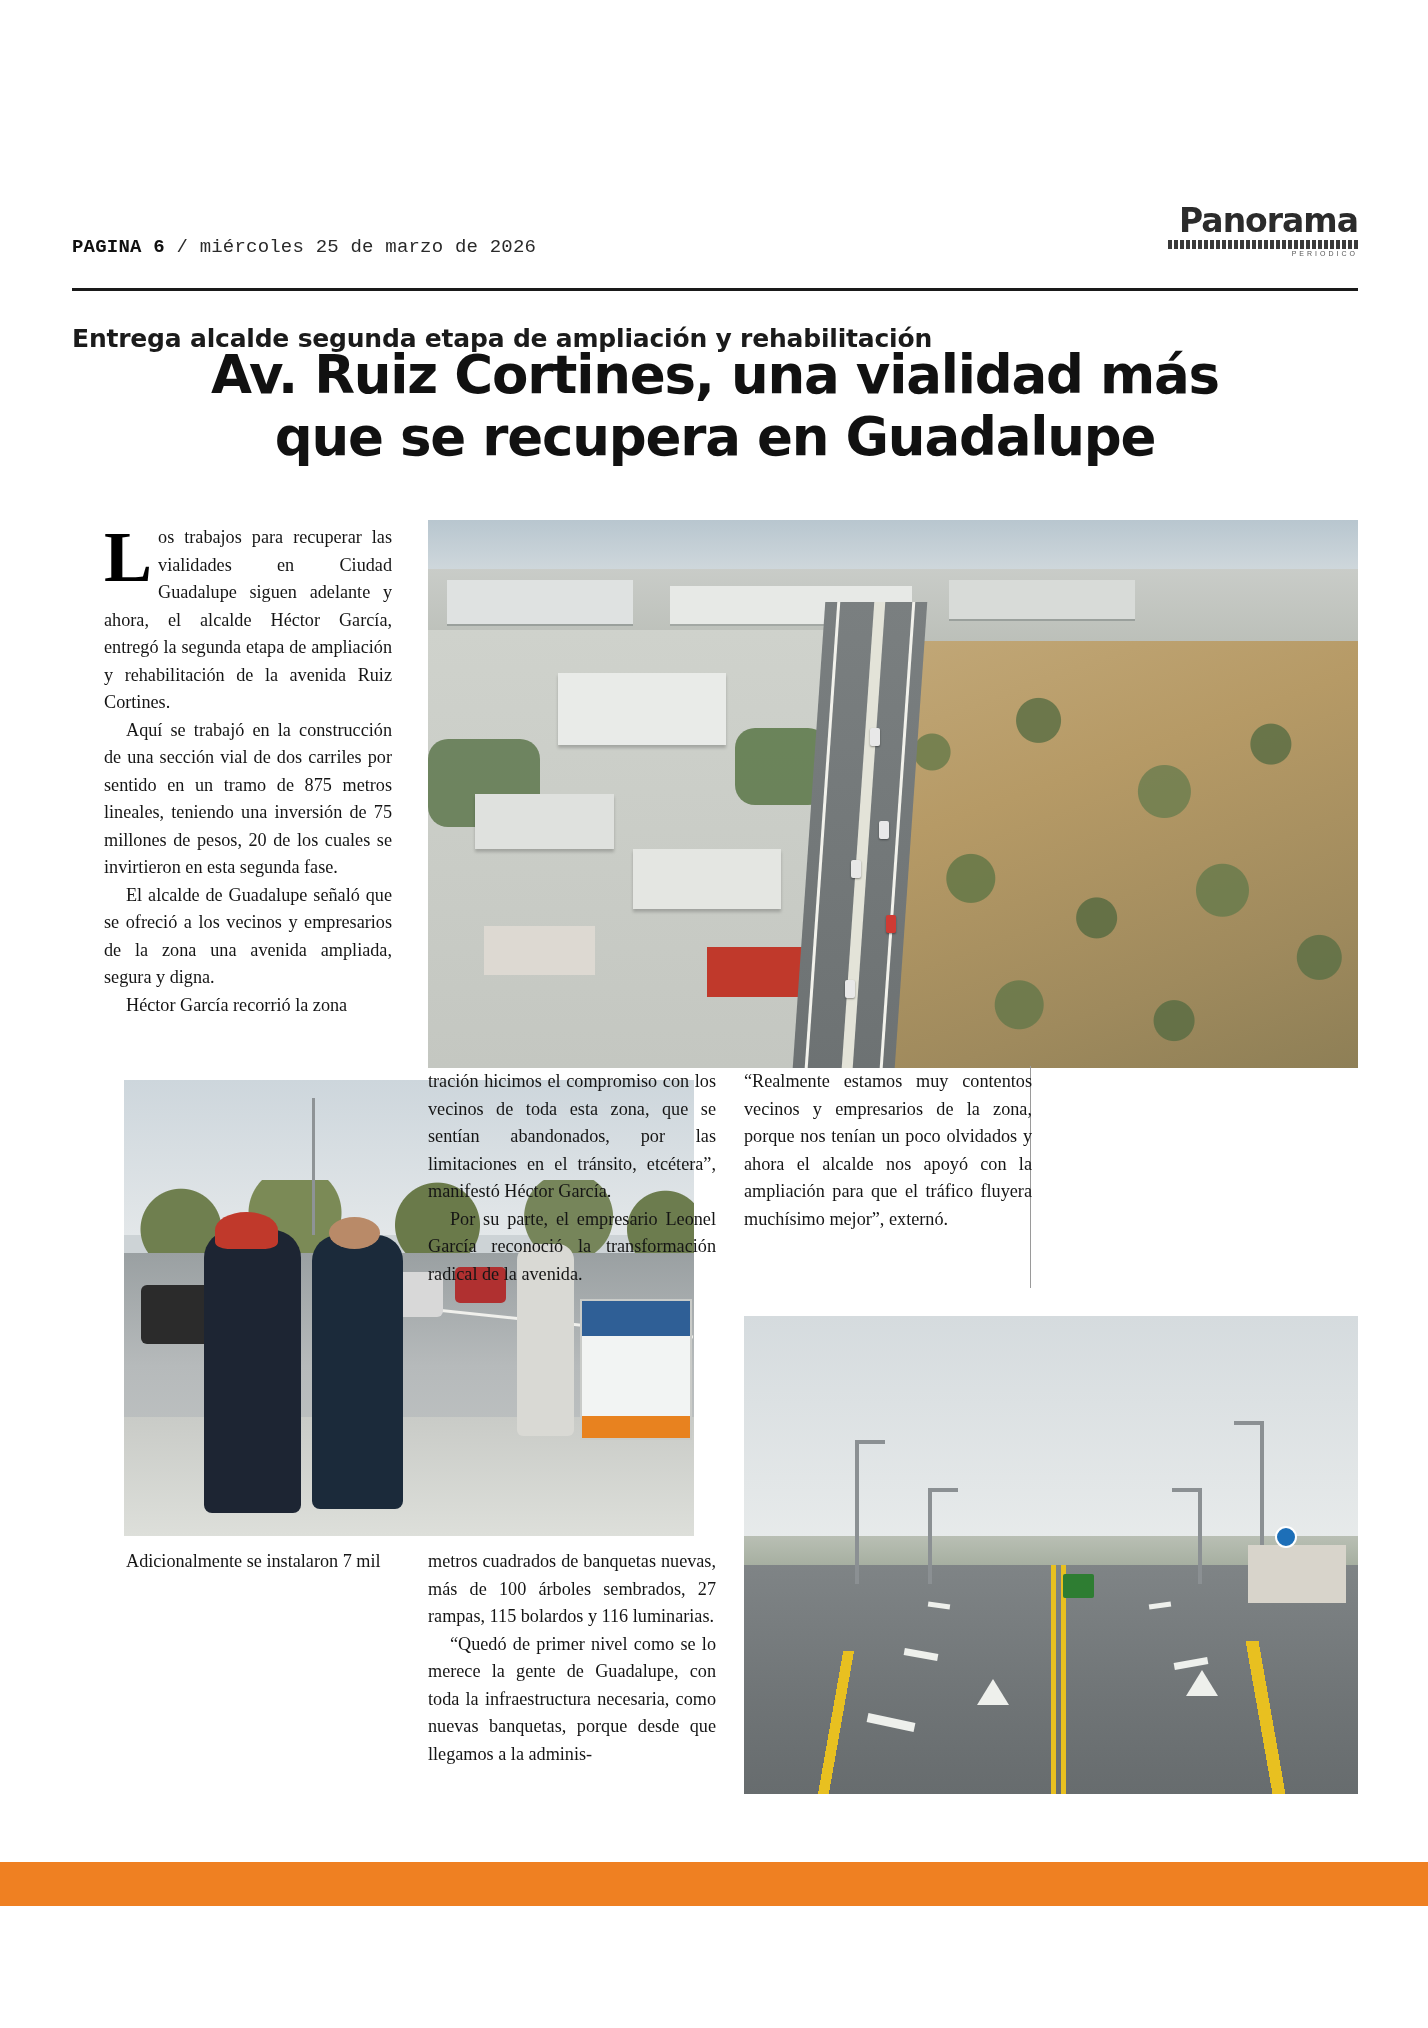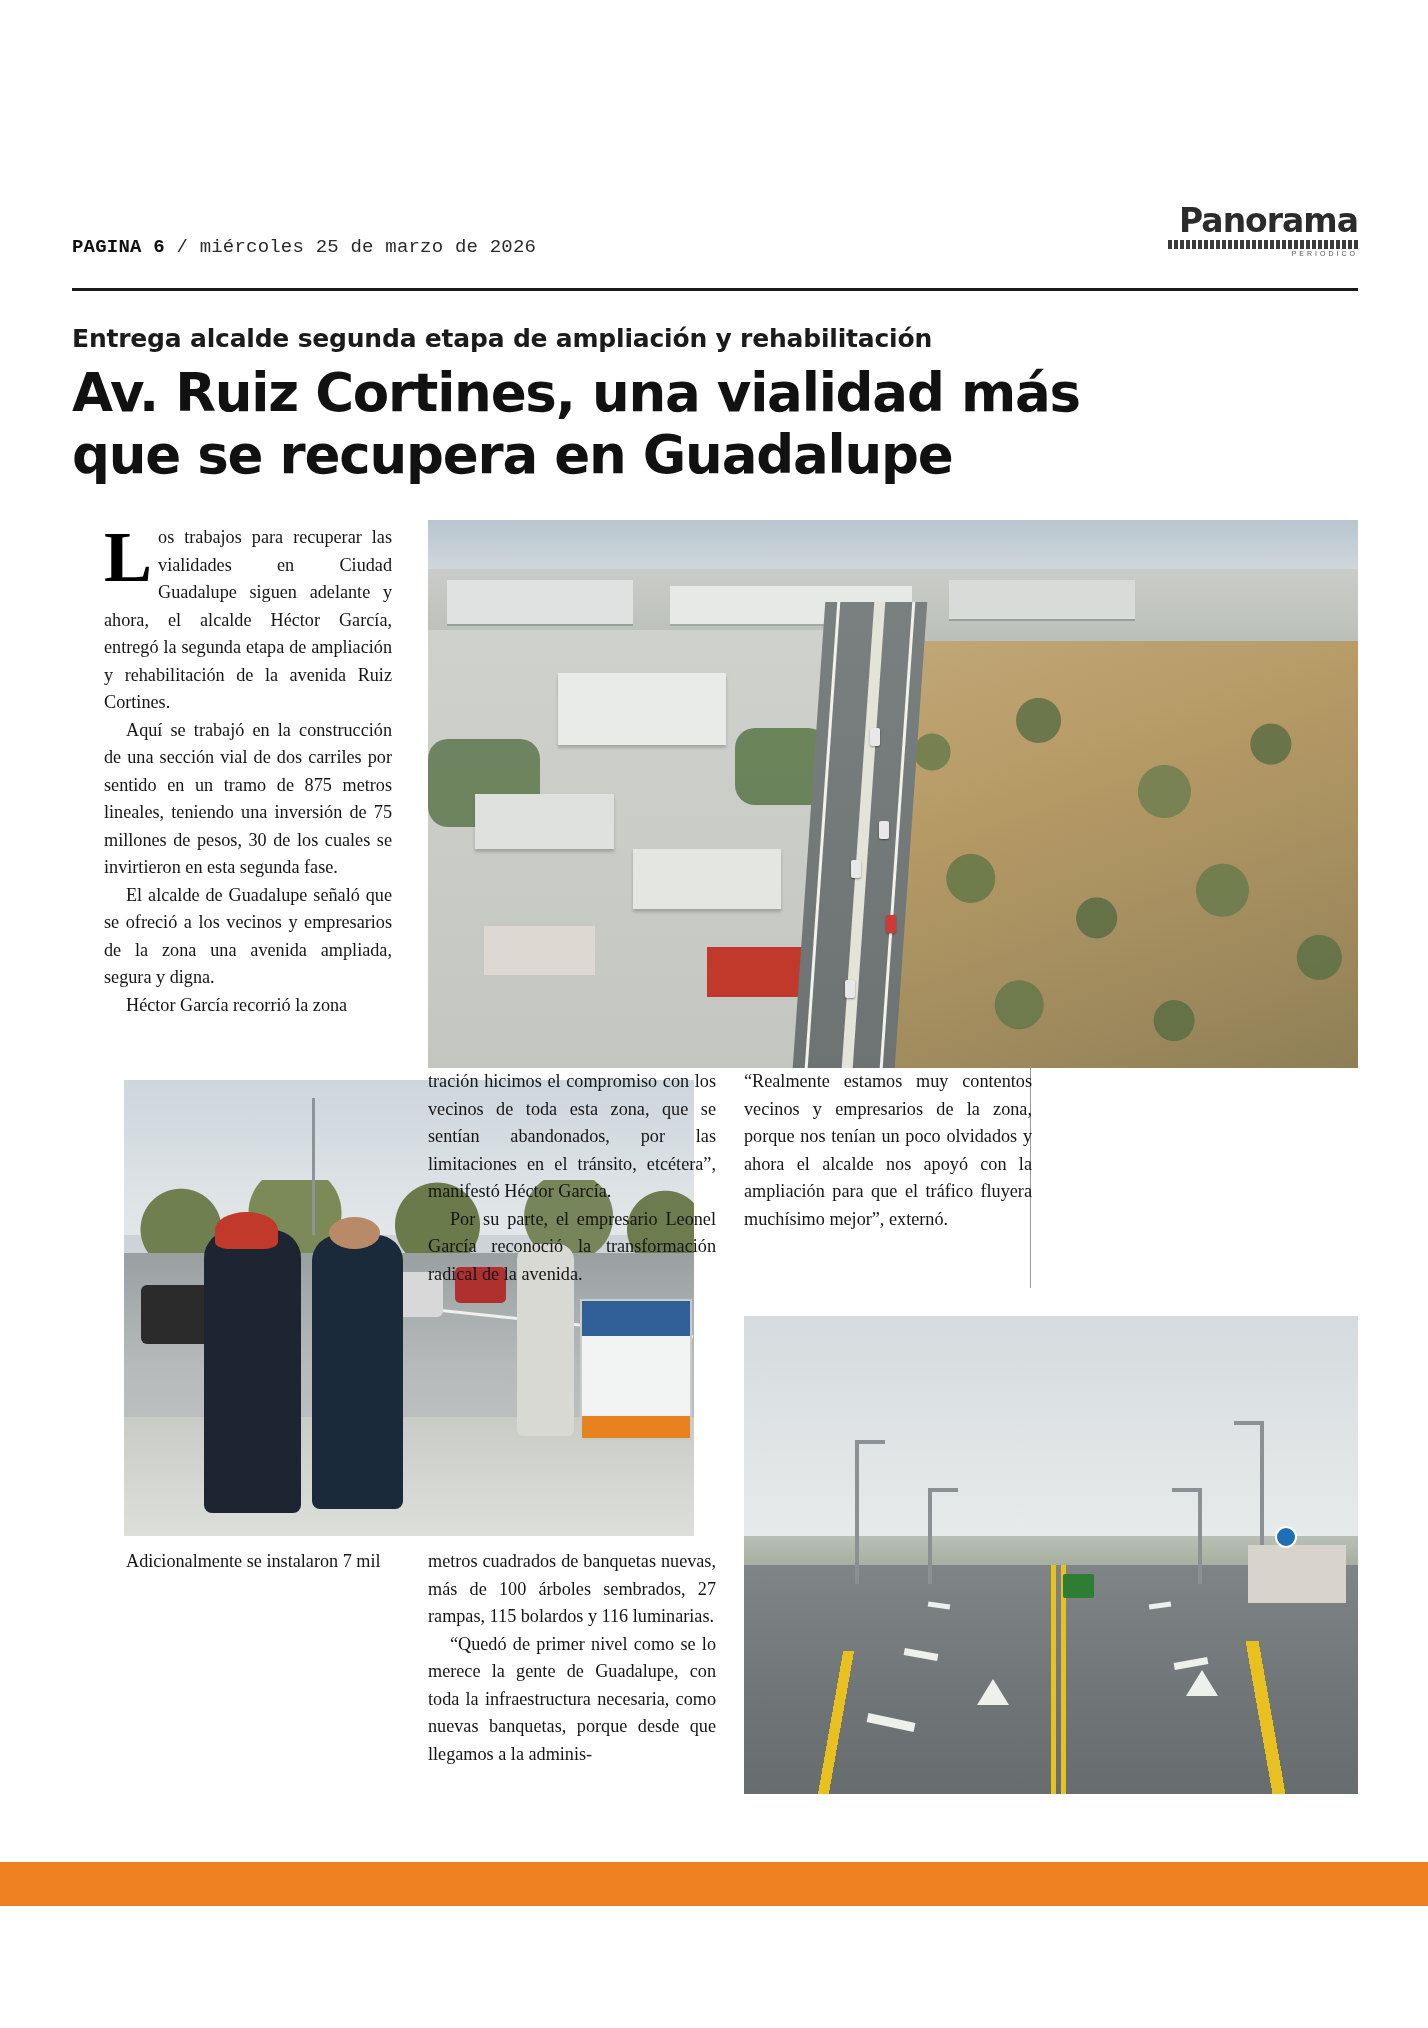--- a/index.html
+++ b/index.html
@@ -102,23 +102,23 @@
     width: 1286px;
     font-family: "DejaVu Sans", sans-serif;
     font-weight: bold;
     font-size: 25px;
     color: #1b1b1b;
     letter-spacing: -0.2px;
   }
   .headline {
     position: absolute;
     left: 72px;
-    top: 362px;
+    top: 344px;
     width: 1286px;
-    text-align: left;
+    text-align: center;
     font-family: "DejaVu Sans", sans-serif;
     font-weight: bold;
     font-size: 53px;
     line-height: 62px;
     color: #111111;
     letter-spacing: -1.2px;
   }
 
   
   .col {
@@ -483,21 +483,21 @@
     <div class="median"></div>
     <div class="car" style="left:47.5%; top:38%;"></div>
     <div class="car" style="left:48.5%; top:55%;"></div>
     <div class="car" style="left:45.5%; top:62%;"></div>
     <div class="car" style="left:49.2%; top:72%; background:#cf3b34;"></div>
     <div class="car" style="left:44.8%; top:84%;"></div>
   </div>
 
   <div class="col" id="col-1">
     <p class="first"><span class="dropcap">L</span><span>os trabajos para recuperar las vialidades en Ciudad Guadalupe siguen adelante y ahora, el alcalde Héctor García, entregó la segunda etapa de ampliación y rehabilitación de la avenida Ruiz Cortines.</span></p>
-    <p>Aquí se trabajó en la construcción de una sección vial de dos carriles por sentido en un tramo de 875 metros lineales, teniendo una inversión de 75 millones de pesos, 30 de los cuales se invirtieron en esta segunda fase.</p>
+    <p>Aquí se trabajó en la construcción de una sección vial de dos carriles por sentido en un tramo de 875 metros lineales, teniendo una inversión de 75 millones de pesos, 20 de los cuales se invirtieron en esta segunda fase.</p>
     <p>El alcalde de Guadalupe señaló que se ofreció a los vecinos y empresarios de la zona una avenida ampliada, segura y digna.</p>
     <p>Héctor García recorrió la zona</p>
   </div>
 
   <div class="photo" id="photo-officials">
     <div class="bg-sky"></div>
     <div class="bg-trees"></div>
     <div class="road"></div>
     <div class="lane-line"></div>
     <div class="car-a"></div>

